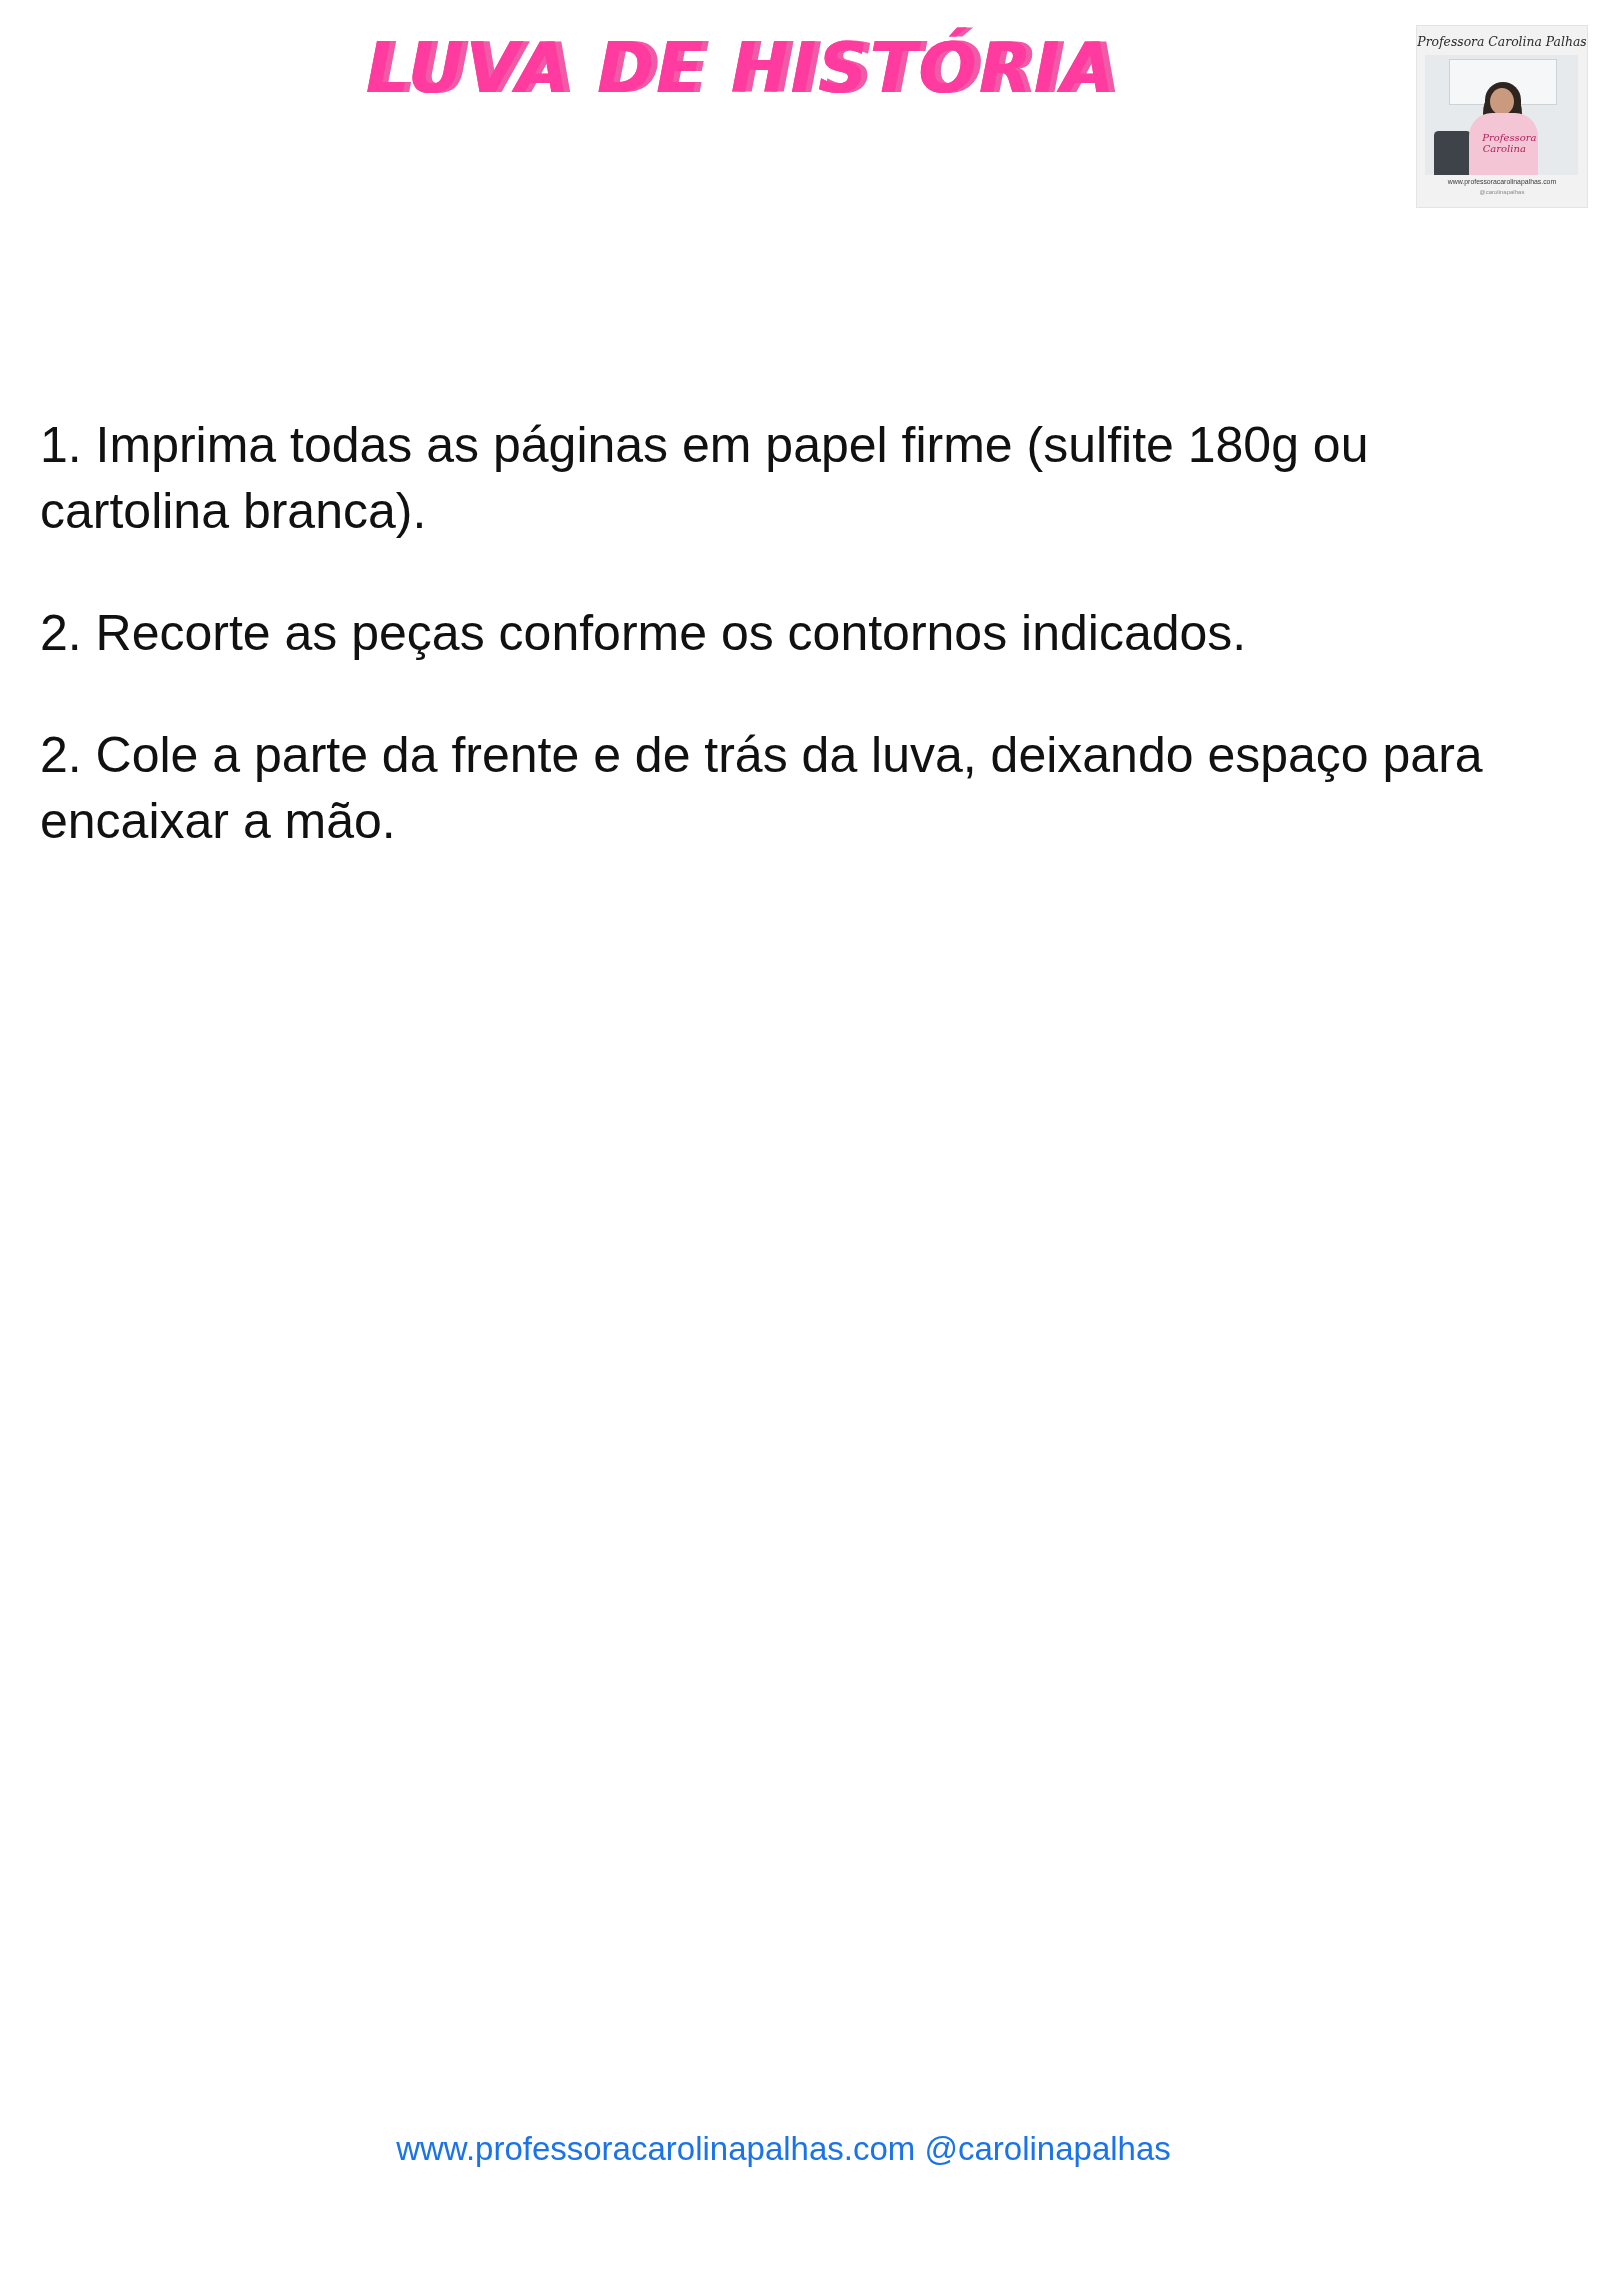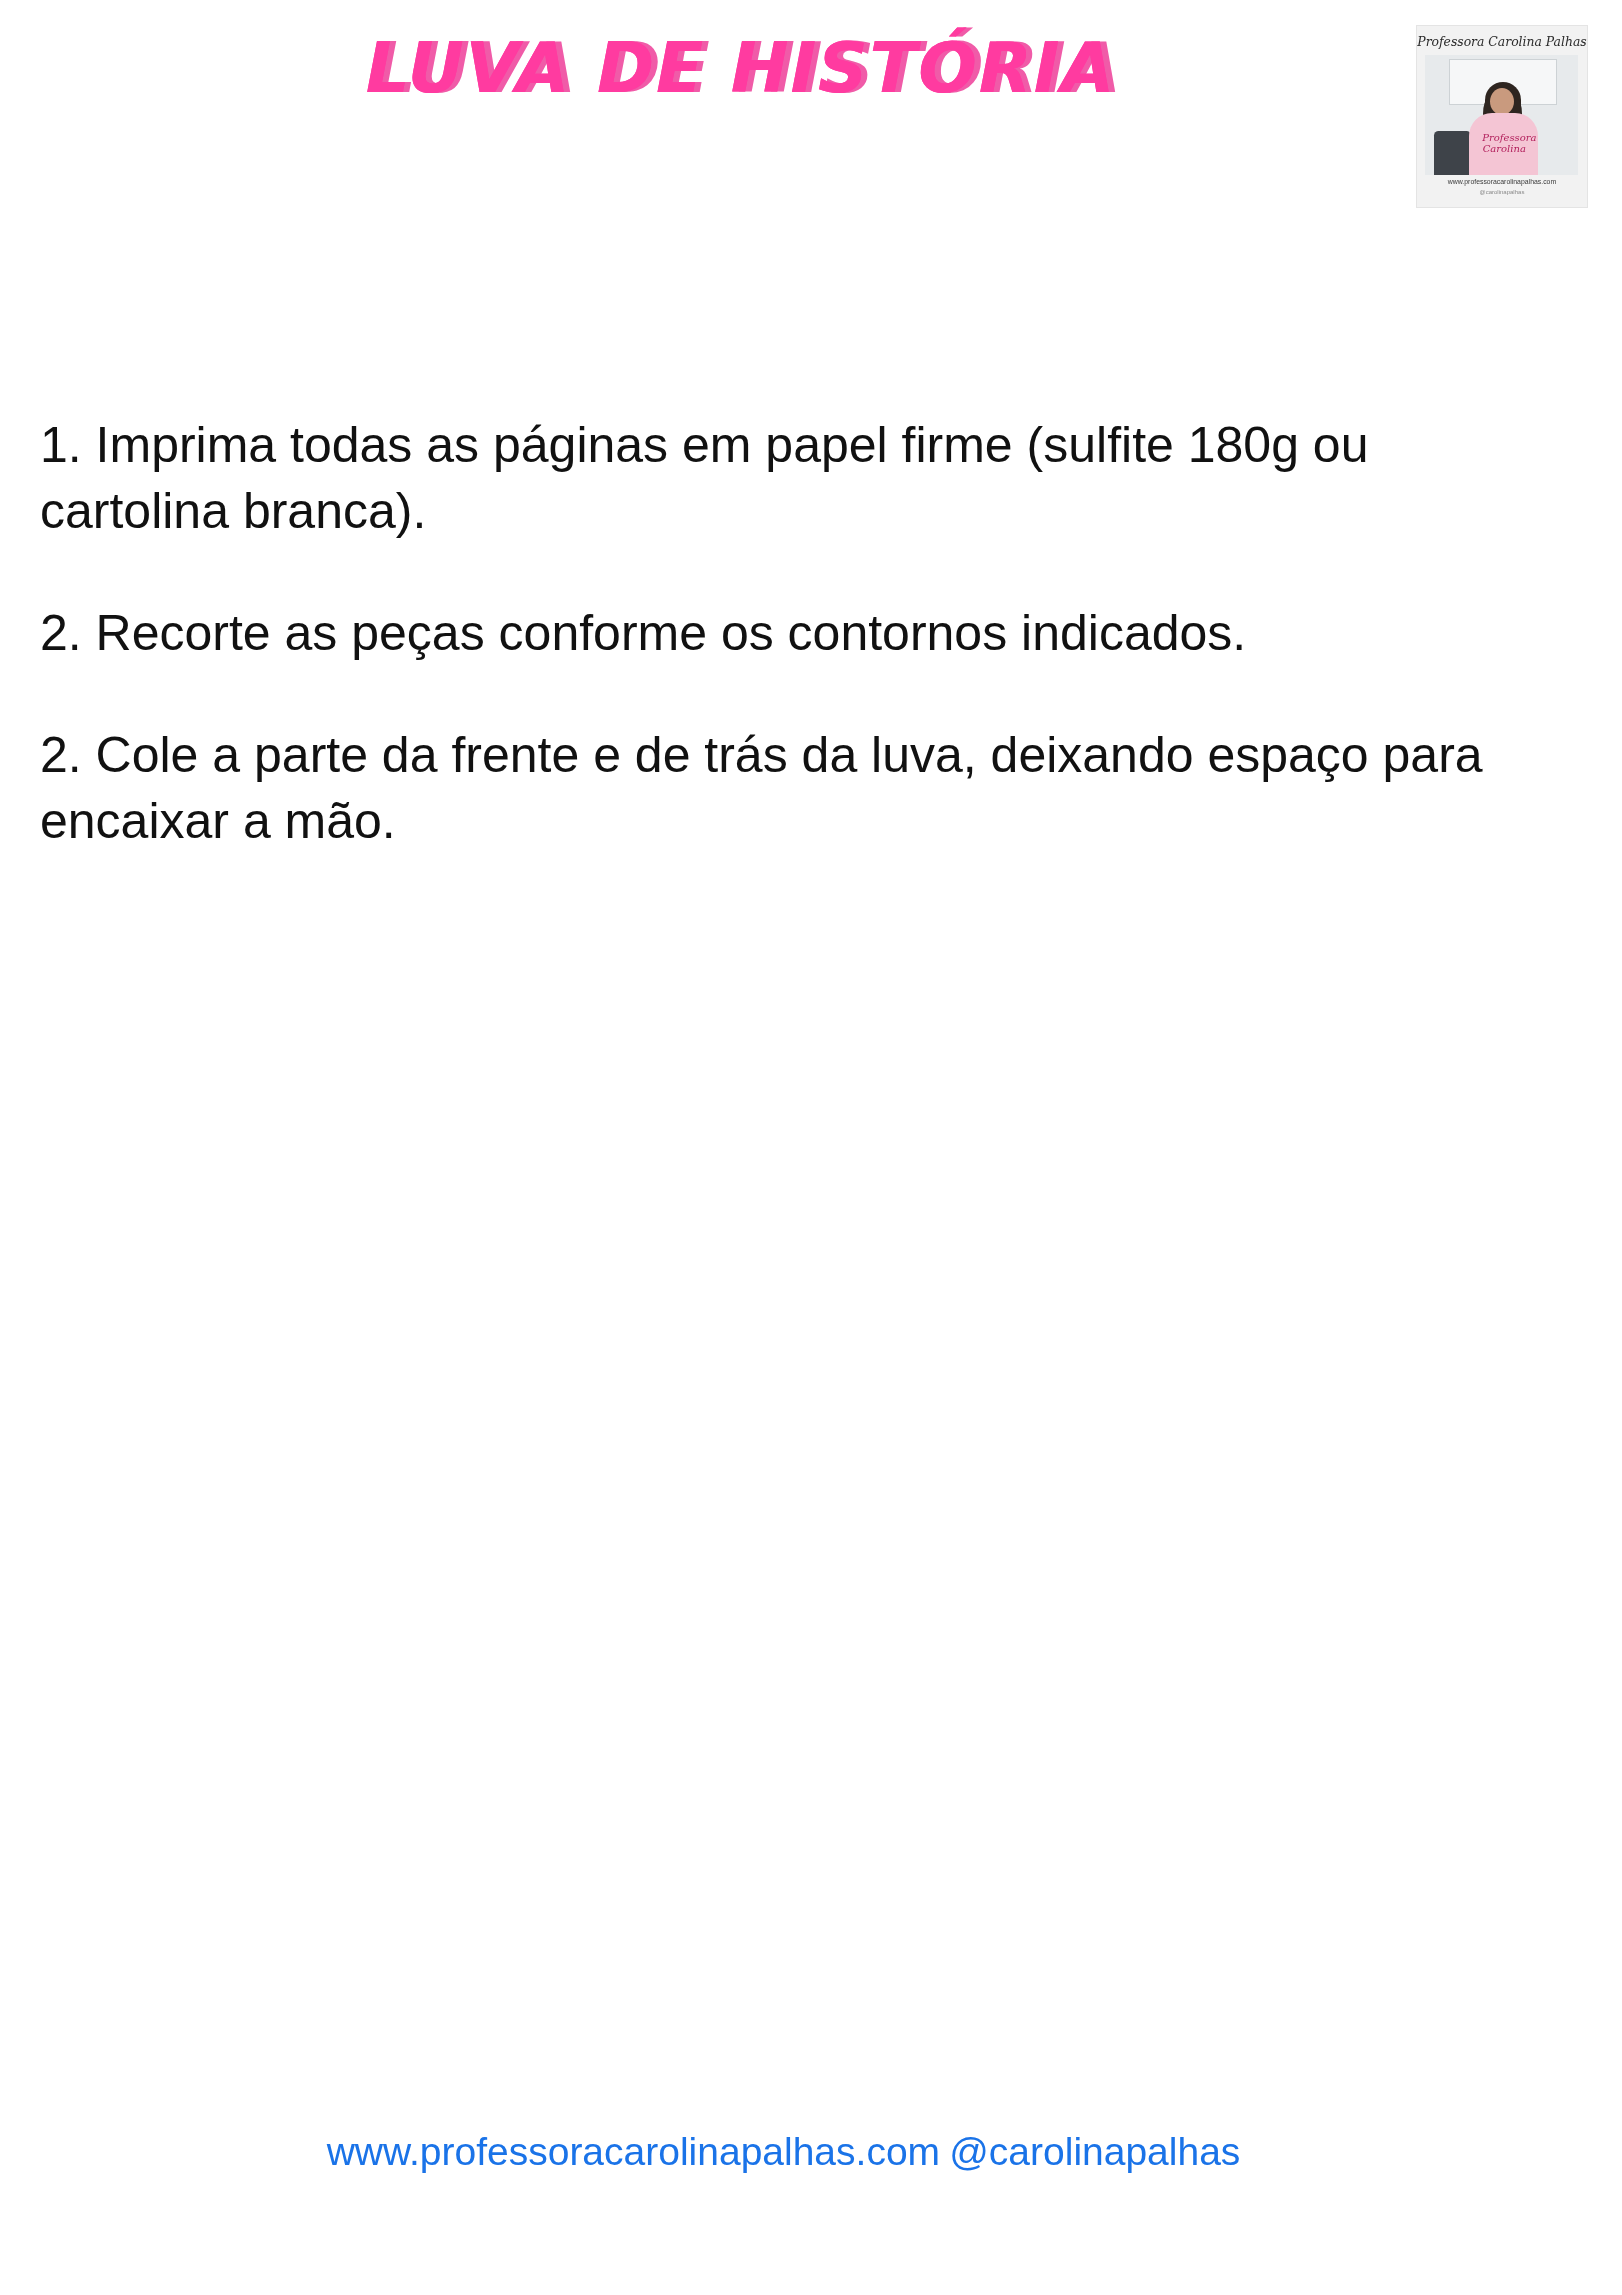--- a/index.html
+++ b/index.html
@@ -211,21 +211,21 @@
   }
 
   
   .footer {
     position: absolute;
     left: 0;
     top: 2130px;
     width: 1567px;
     text-align: center;
     font-family: "Liberation Sans", sans-serif;
-    font-size: 39px;
+    font-size: 33px;
     color: #1a73e8;
     white-space: nowrap;
   }
   .footer .sep { display: inline-block; width: 9.2px; }
 </style>
 </head>
 <body>
 
 <div class="header">
 

